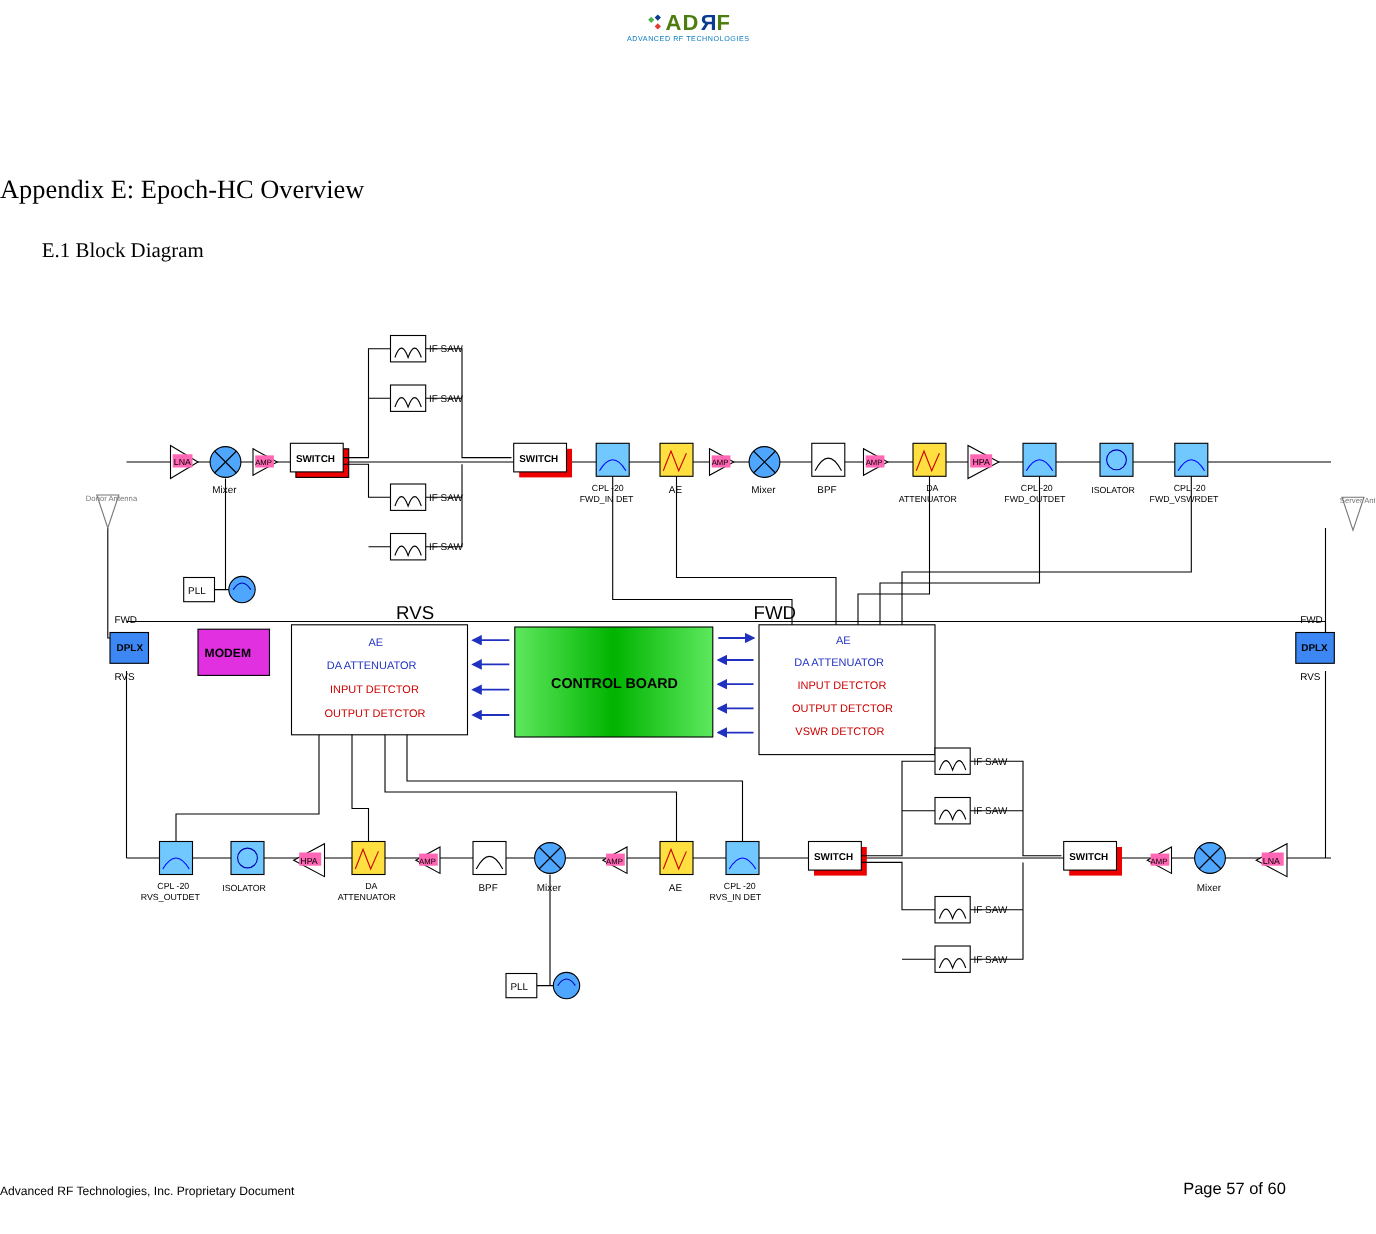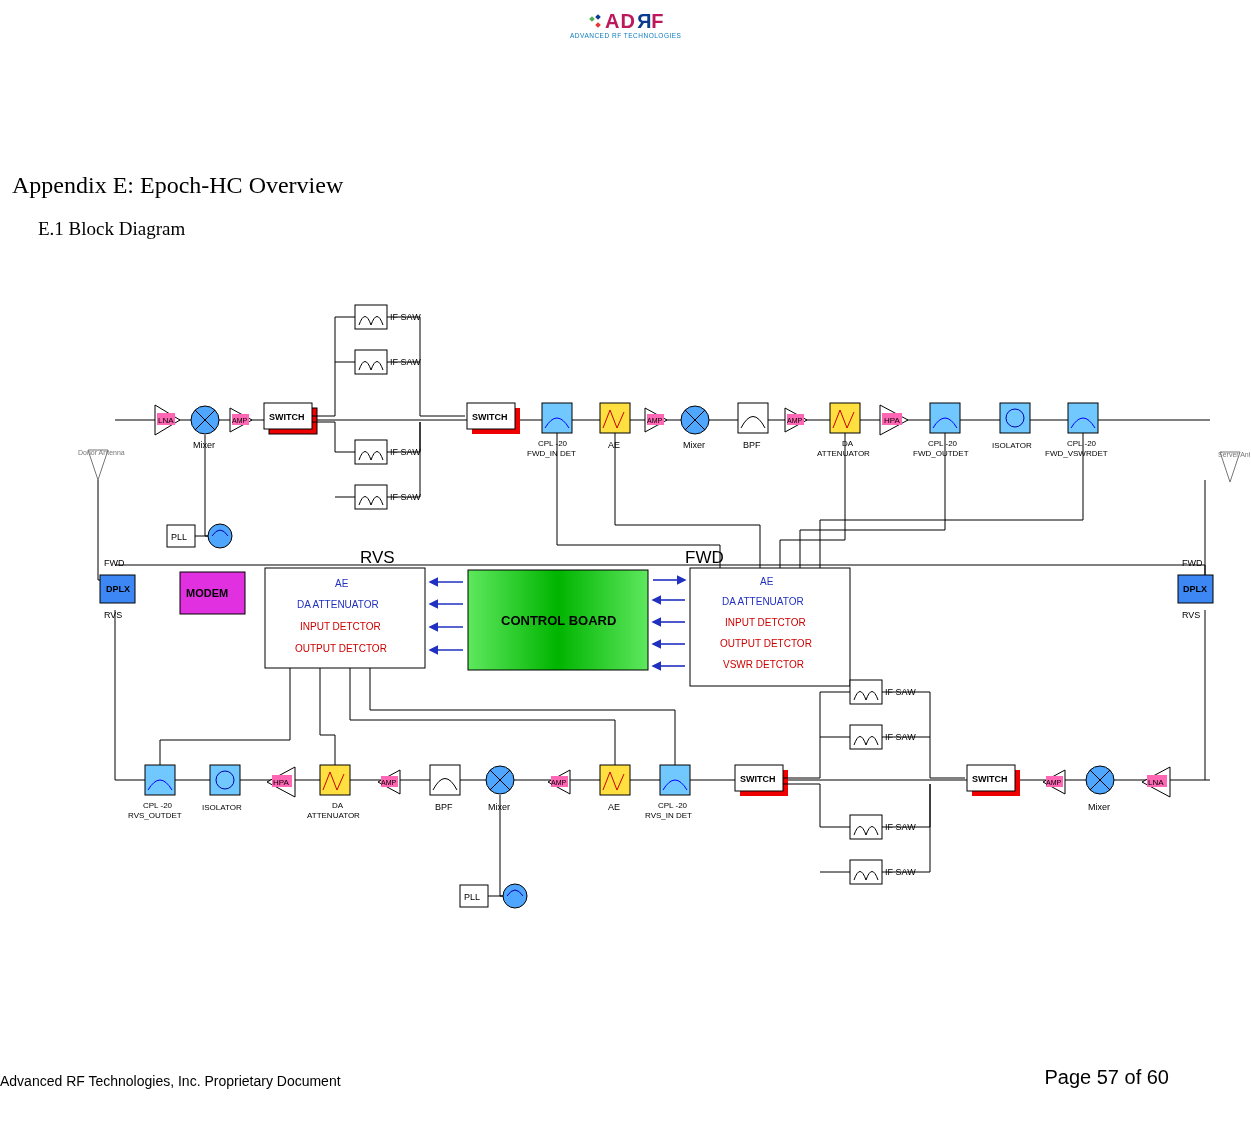--- a/index.html
+++ b/index.html
@@ -1,26 +1,26 @@
 <!DOCTYPE html>
 <html><head>
 <meta charset="utf-8">
 <style>
   html,body{margin:0;padding:0;background:#fff;font-family:Georgia,'Times New Roman',serif;color:#000;}
   .page{width:1251px;height:1122px;position:relative;box-sizing:border-box;padding:10px 0 0 0;}
   .logo{position:absolute;left:570px;top:10px;text-align:center;font-family:Arial,Helvetica,sans-serif;}
   .logo .brand{font-size:20px;font-weight:bold;letter-spacing:1px;}
-  .logo .brand .a1{color:#be185d;}
+  .logo .brand .a1{color:#4d7c0f;}
   .logo .brand .reversed{color:#0a3b8f;display:inline-block;transform:scaleX(-1);}
   .logo .sub{font-size:6.5px;color:#0a7bbf;letter-spacing:0.5px;margin-top:-1px;}
   .logo svg{vertical-align:-3px;}
-  h1.title{position:absolute;left:0px;top:160px;font-size:24px;font-weight:normal;margin:12px;font-family:Georgia,'Times New Roman',serif;}
+  h1.title{position:absolute;left:0px;top:160px;font-size:24px;font-weight:normal;margin:0;font-family:Georgia,'Times New Roman',serif;}
   h2.subtitle{position:absolute;left:35px;top:215px;font-size:19px;font-weight:normal;margin:3px;}
-  .footer-left{position:absolute;left:0px;bottom:33px;font-size:14px;font-family:'Lucida Sans',Arial,sans-serif;text-align:right;}
-  .footer-right{position:absolute;right:82px;bottom:33px;font-size:20px;font-family:'Lucida Sans',Arial,sans-serif;}
+  .footer-left{position:absolute;left:0px;bottom:33px;font-size:11px;font-family:'Lucida Sans',Arial,sans-serif;text-align:right;}
+  .footer-right{position:absolute;right:82px;bottom:33px;font-size:15px;font-family:'Lucida Sans',Arial,sans-serif;}
   .diagram{position:absolute;left:60px;top:280px;width:1190px;height:670px;}
   .diagram text{font-family:Arial,Helvetica,sans-serif;}
 </style>
 </head>
 <body>
 
 <div class="page">
   <div class="logo">
     <div class="brand">
       <svg width="18" height="18">

